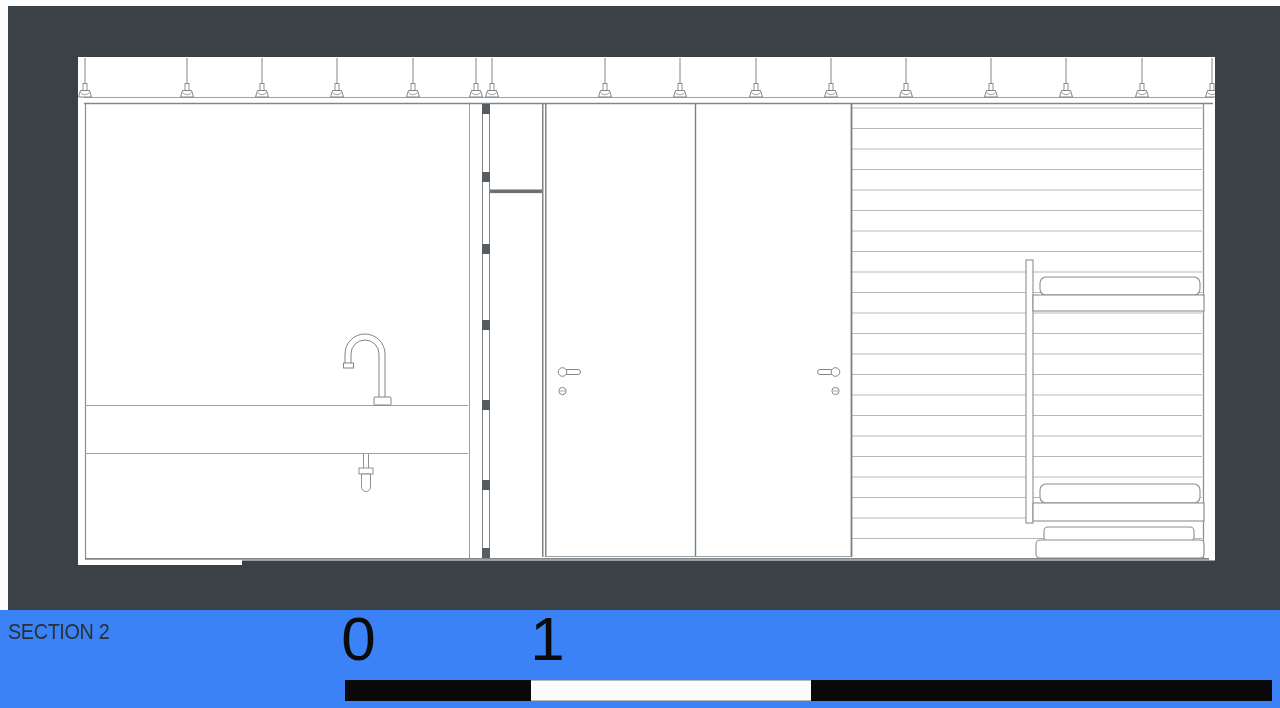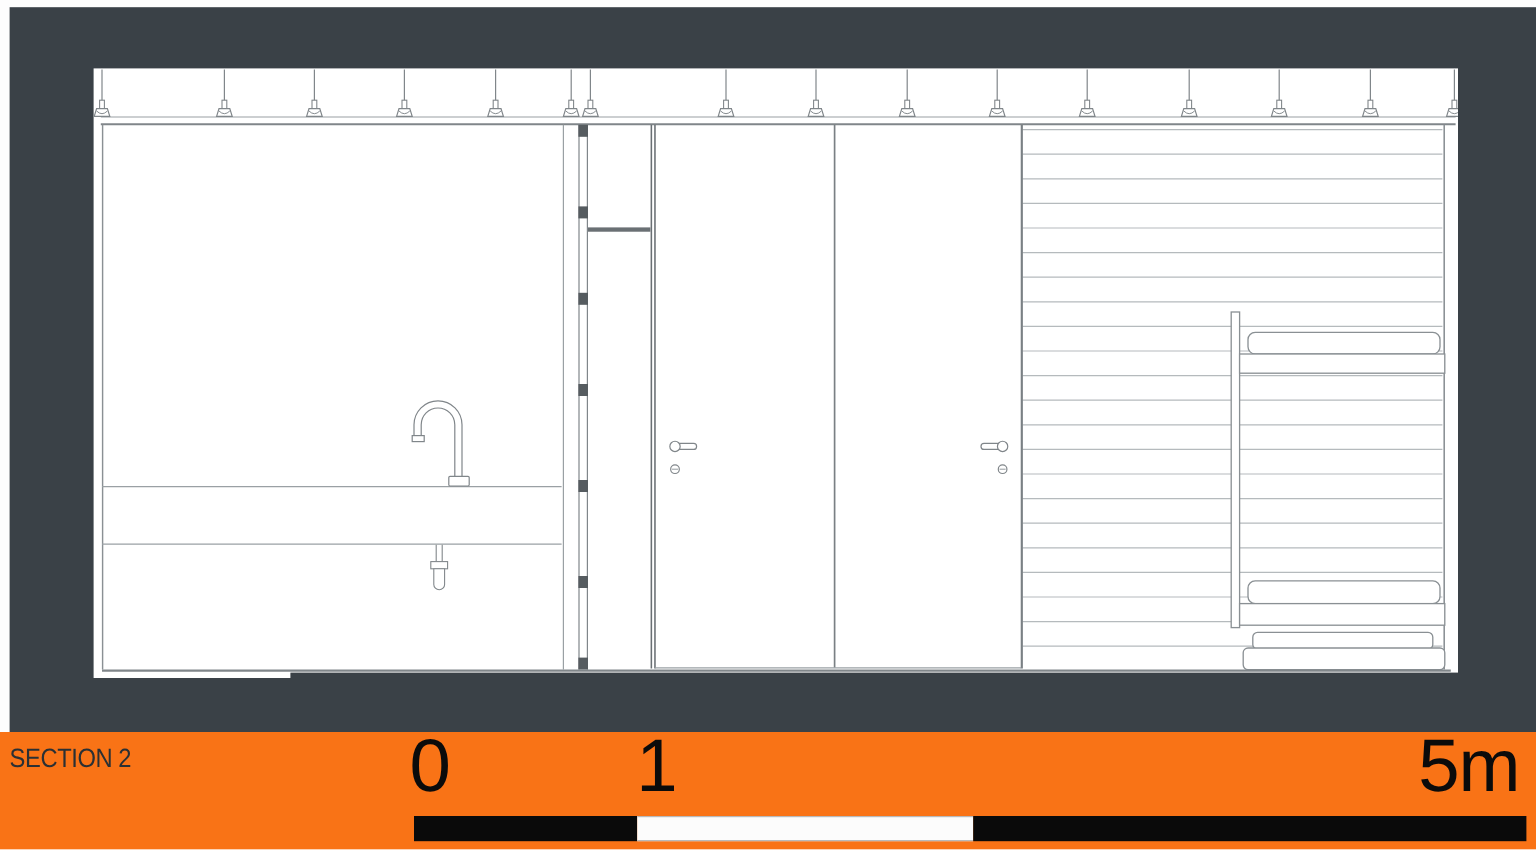--- a/index.html
+++ b/index.html
@@ -10,21 +10,21 @@
   .canvas-dark{
     position:absolute;left:8px;top:6px;width:1272px;height:604px;
     background:#3a4147;
   }
   .paper{
     position:absolute;left:78px;top:57px;width:1137px;height:508px;
     background:#ffffff;display:block;
   }
   .footer{
     position:absolute;left:0;top:610px;width:1280px;height:98px;
-    background:#f97316;
+    background:#3b82f6;
   }
   .section-label{
     position:absolute;left:8px;top:11px;
     font-size:22px;line-height:1;color:#2b3034;letter-spacing:-0.4px;
     transform:scaleX(0.9);transform-origin:left top;white-space:nowrap;
   }
   .scale-label{
     position:absolute;top:-2px;transform:translateX(-50%);
     font-size:62px;line-height:1;color:#0b0b0b;letter-spacing:-1px;white-space:nowrap;
   }
@@ -242,19 +242,18 @@
   </g>
 
   <line x1="7" y1="501.8" x2="1131" y2="501.8" stroke="#80868a" stroke-width="1.8"></line>
   <rect x="164" y="503.5" width="973" height="4.5" fill="#3a4147"></rect>
 </svg>
 
 <div class="footer">
   <div class="section-label">SECTION 2</div>
   <span class="scale-label" style="left:358px">0</span>
   <span class="scale-label" style="left:547px">1</span>
-  <span class="scale-label" style="left:1224px">5m</span>
   <div class="scale-bar">
     <div class="seg seg-b" style="width:186px"></div>
     <div class="seg seg-w" style="width:280px"></div>
     <div class="seg seg-b" style="width:461px"></div>
   </div>
 </div>
 
 </body></html>

